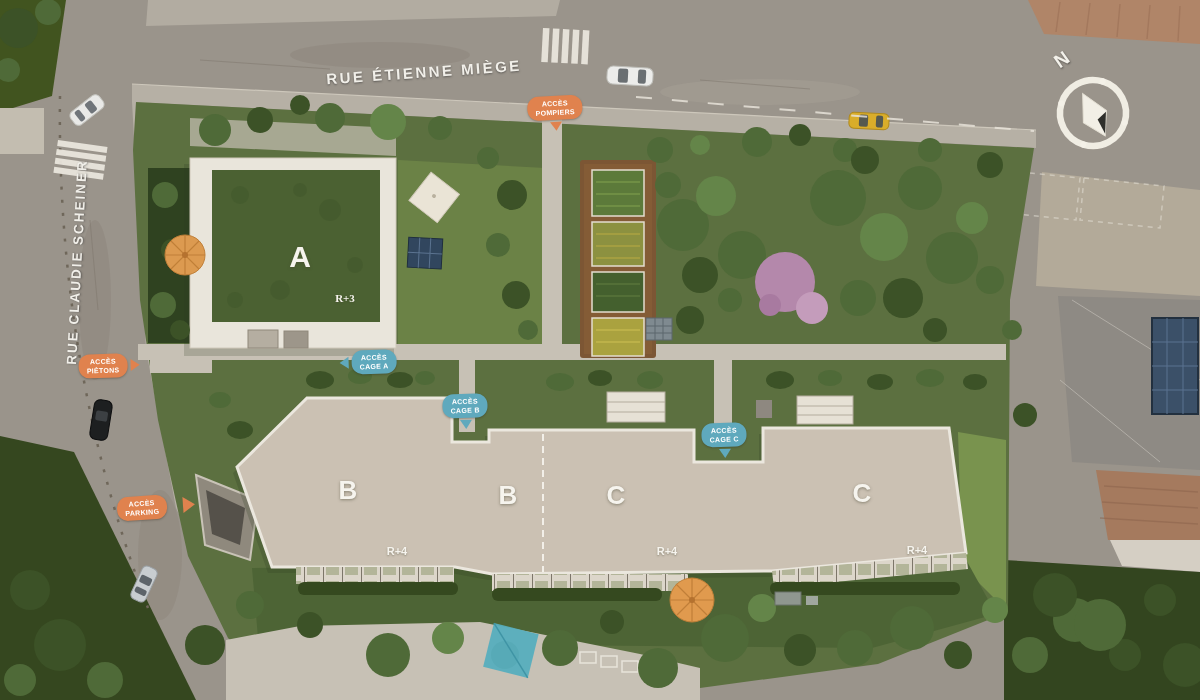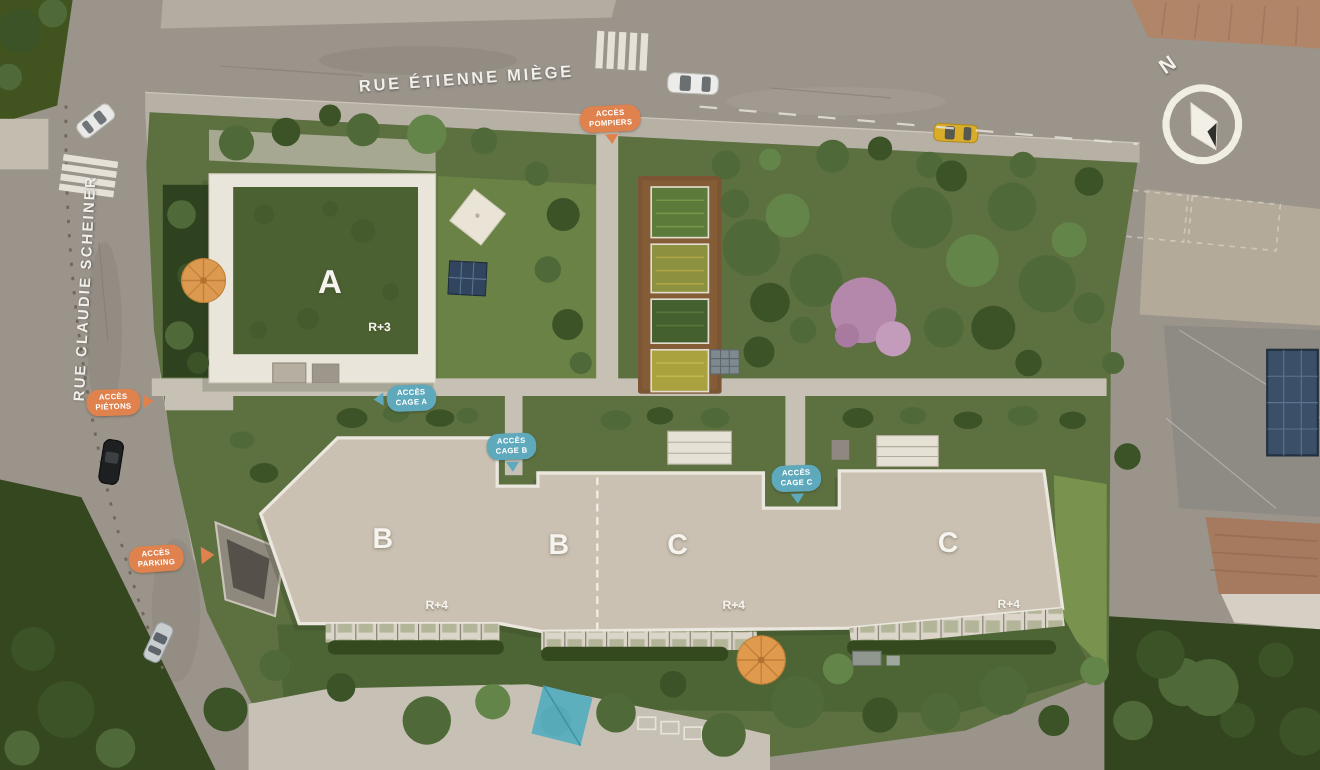--- a/index.html
+++ b/index.html
@@ -354,21 +354,21 @@
         <circle cx="-23.3" cy="-23.3" r="3" fill="#f4f1e8"></circle>
     <polygon points="0,-22 13,4 0,26 -13,4" fill="#f2efe6" stroke="#e5e1d5"></polygon>
     <polygon points="1,8 12,5 1,24" fill="#2f2f2b"></polygon>
   </g>
 </svg>
 
 <div class="ov street" style="left:424px;top:72px;transform:translate(-50%,-50%) rotate(-4deg);font-size:15px;letter-spacing:2.5px;">RUE ÉTIENNE MIÈGE</div>
 <div class="ov street" style="left:77px;top:262px;transform:translate(-50%,-50%) rotate(-87deg);font-size:13.5px;letter-spacing:2px;">RUE CLAUDIE SCHEINER</div>
 
 <div class="ov bletter" style="left:300px;top:257px;font-size:30px;">A</div>
-<div class="ov bfloor" style="left:345px;top:298px;">R+3</div>
+<div class="ov bfloor" style="left:345px;top:298px;font-family:Liberation Serif, serif;">R+3</div>
 <div class="ov bletter" style="left:348px;top:490px;">B</div>
 <div class="ov bfloor" style="left:397px;top:551px;">R+4</div>
 <div class="ov bletter" style="left:508px;top:495px;">B</div>
 <div class="ov bletter" style="left:616px;top:495px;">C</div>
 <div class="ov bfloor" style="left:667px;top:551px;">R+4</div>
 <div class="ov bletter" style="left:862px;top:493px;">C</div>
 <div class="ov bfloor" style="left:917px;top:550px;">R+4</div>
 
 <div class="ov badge orange" style="left:555px;top:108px;transform:translate(-50%,-50%) rotate(-3deg);">
   <span>ACCÈS</span>

